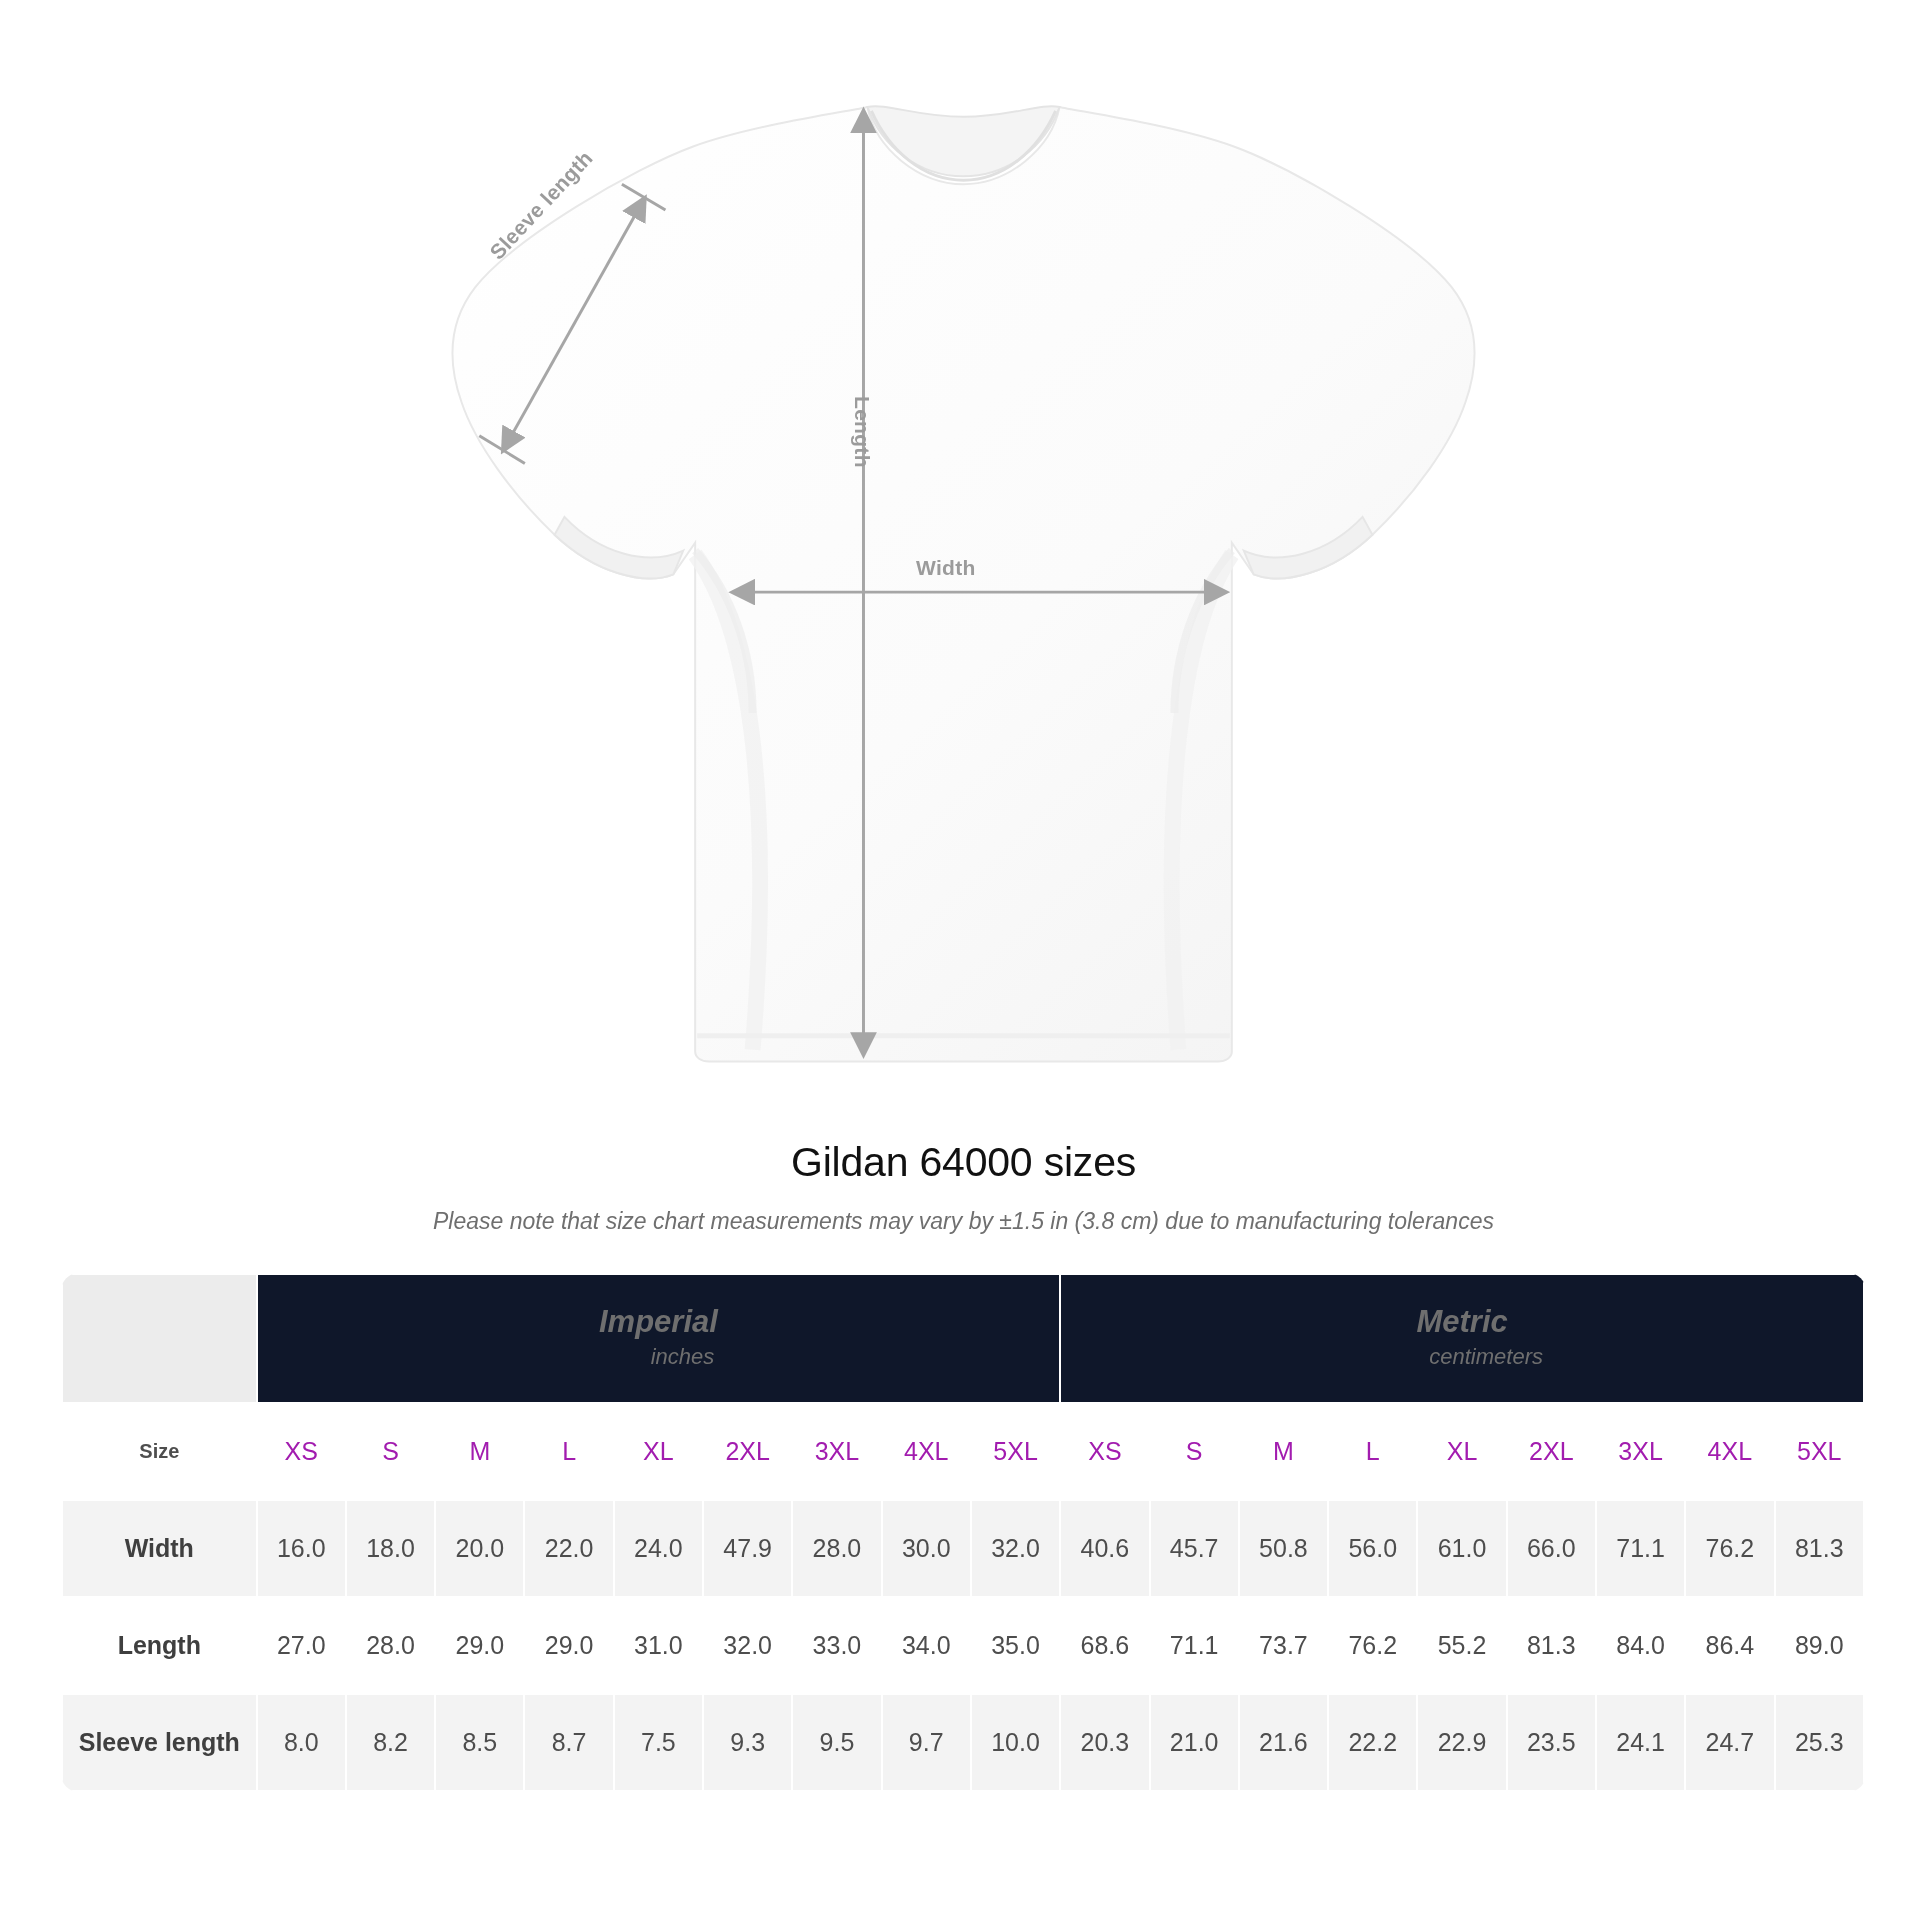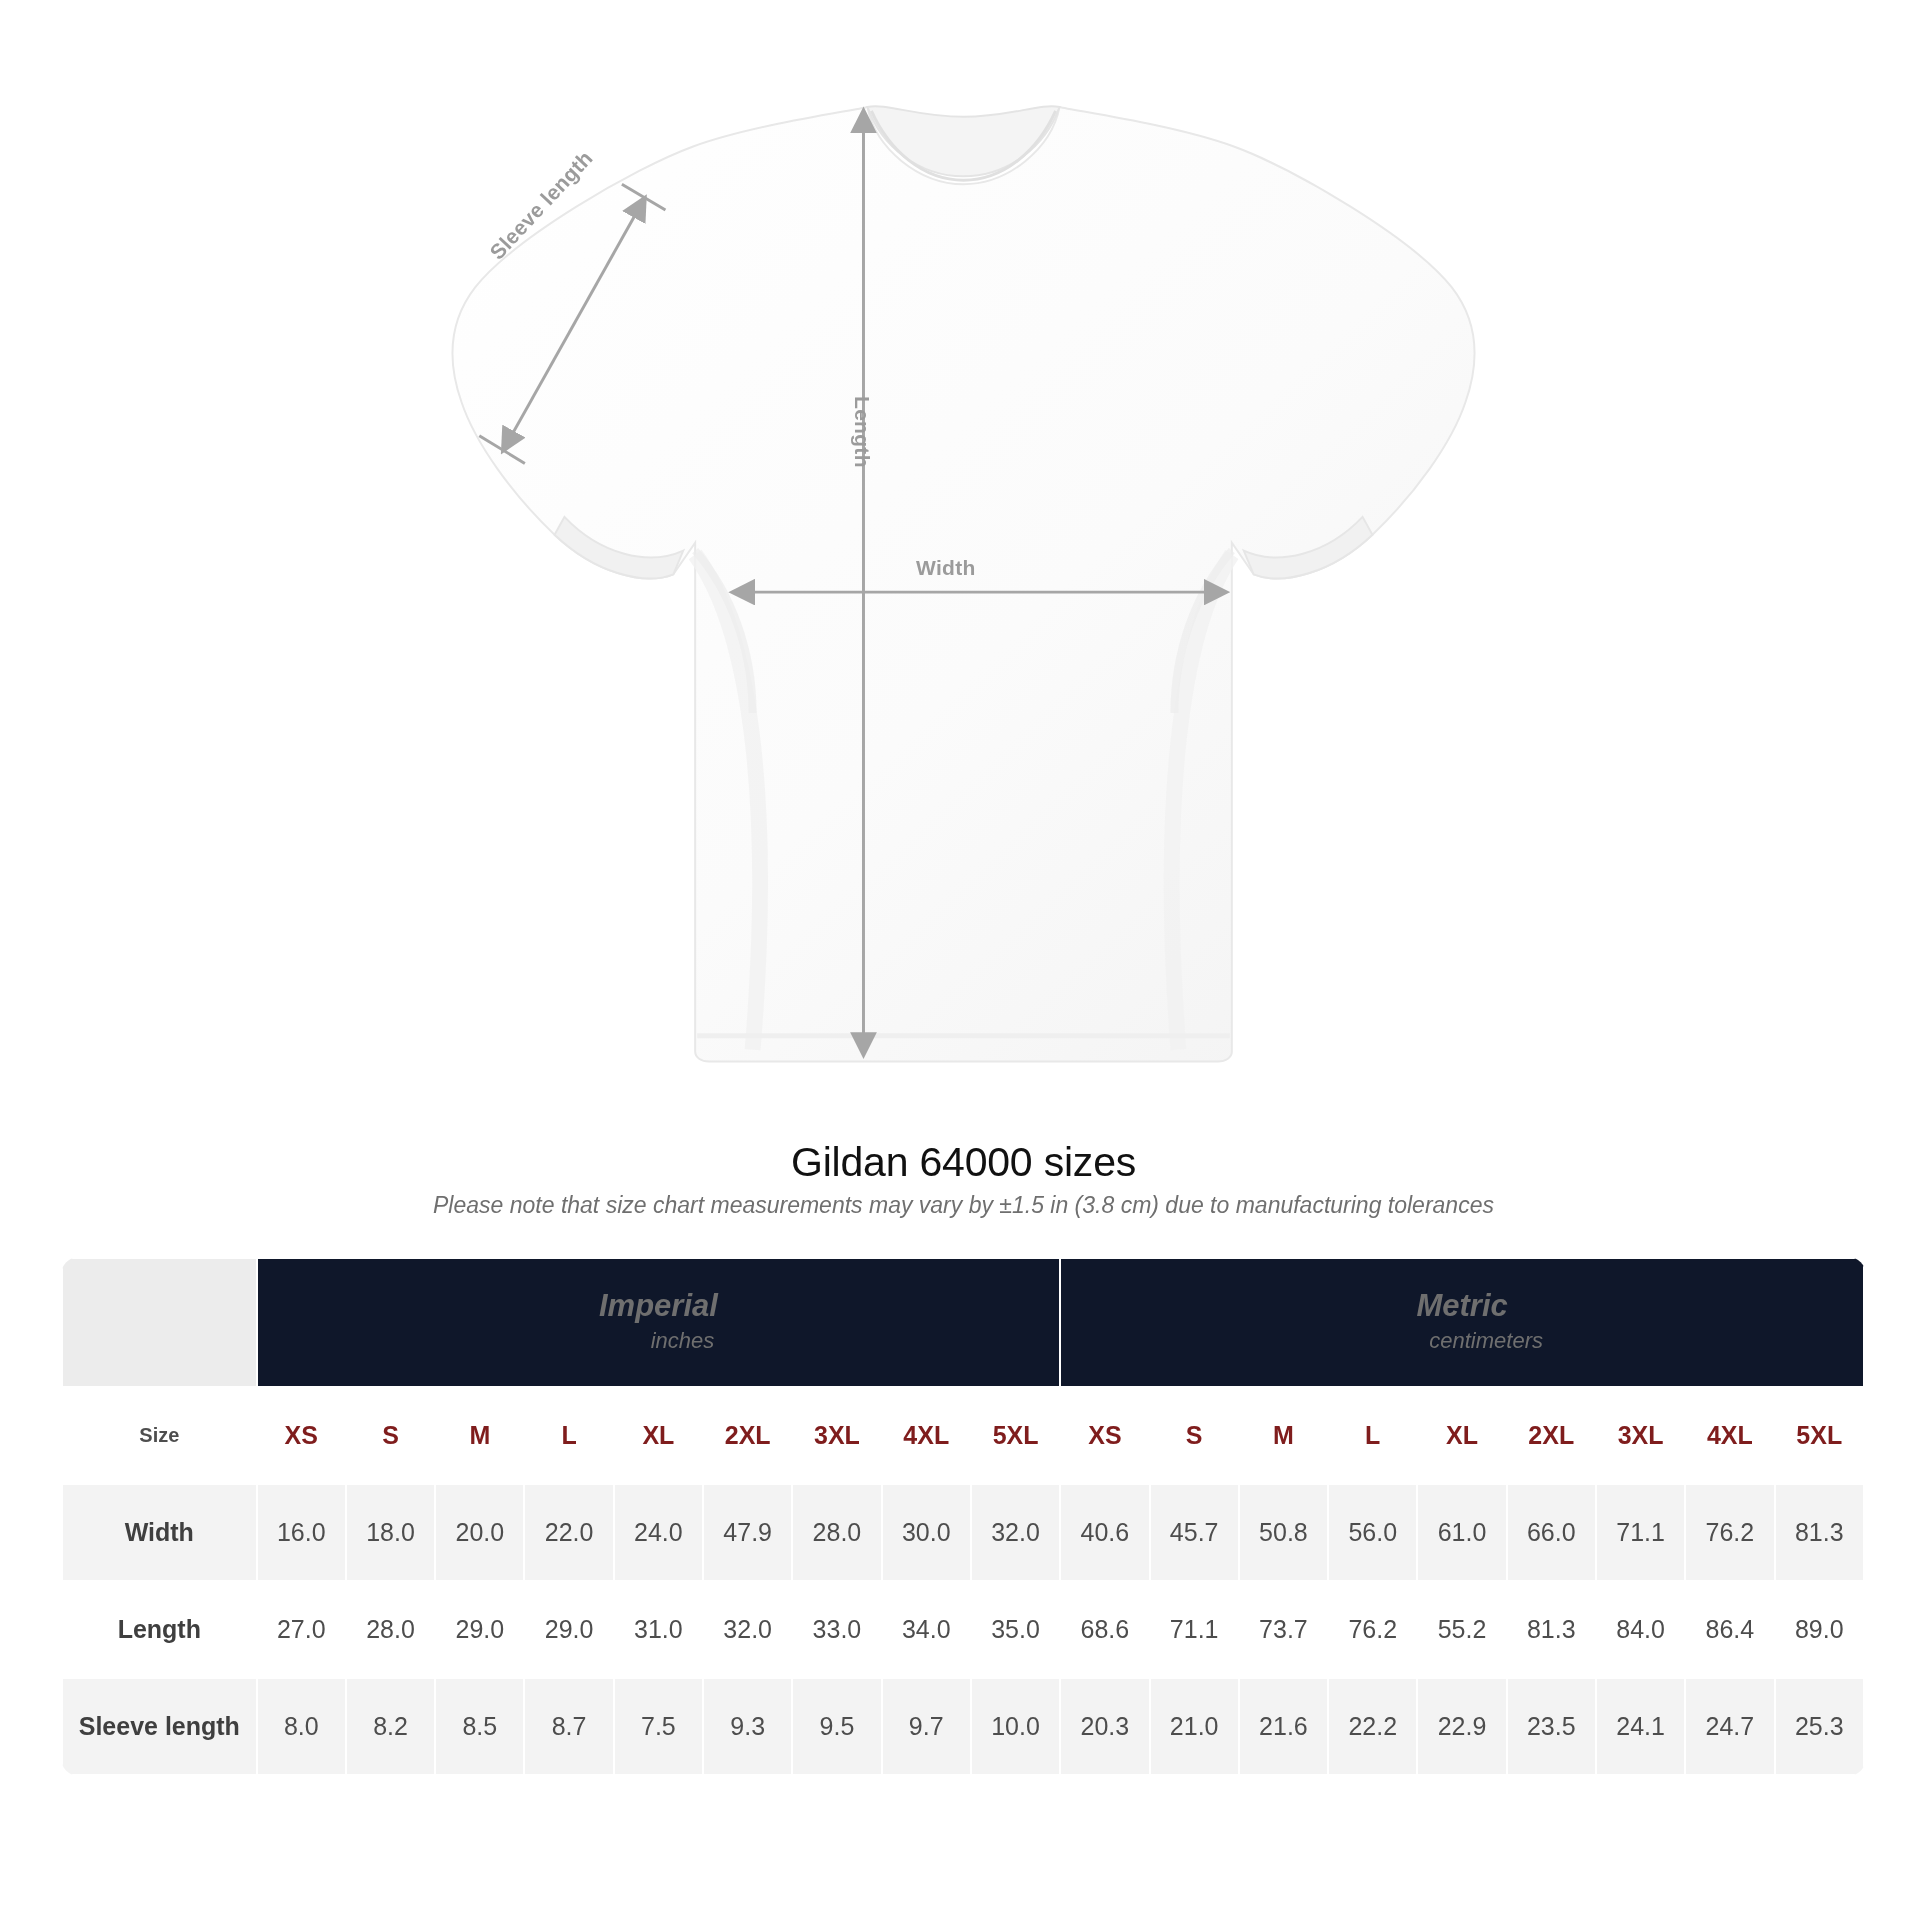--- a/index.html
+++ b/index.html
@@ -65,21 +65,21 @@
     font-size: 41px;
     font-weight: normal;
     color: #111111;
     margin: 0;
     letter-spacing: -0.2px;
   }
   .chart-note {
     font-size: 23px;
     font-style: italic;
     color: #6f6f6f;
-    margin-top: 6px;
+    margin-top: 22px;
   }
 
   
   .table-wrap {
     margin: 38px 61px 0 61px;
     border-radius: 18px;
     overflow: hidden;
     background: #ffffff;
   }
   table.size-table {
@@ -112,23 +112,23 @@
     color: #6f6f6f;
     line-height: 1.5;
     padding-left: 48px;
   }
   .corner-cell {
     background: #ececec;
   }
   tr.header-row td {
     background: #ffffff;
     height: 95px;
-    font-weight: bold;
+    font-weight: normal;
     font-size: 25px;
-    color: #7f1d1d;
+    color: #a21caf;
   }
   tr.header-row td.row-label {
     font-weight: bold;
     font-size: 20px;
     color: #4e4e4e;
   }
   tr.data-row td {
     height: 95px;
     background: #f3f3f3;
     font-size: 25px;

